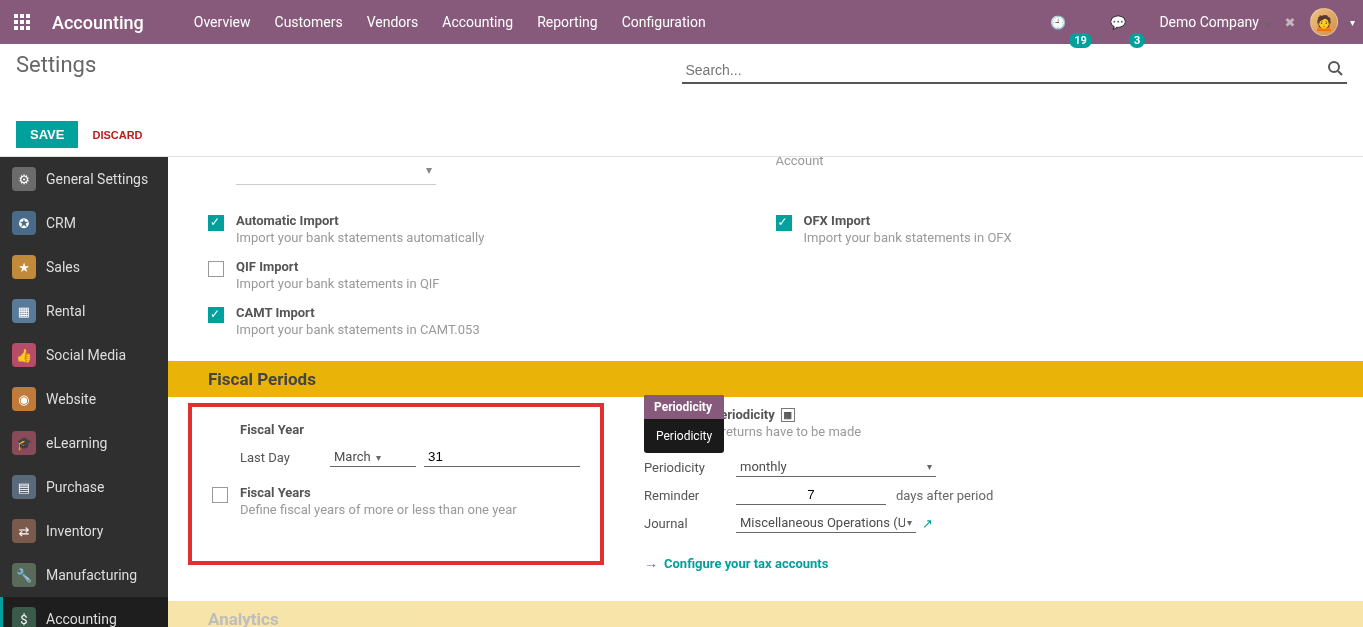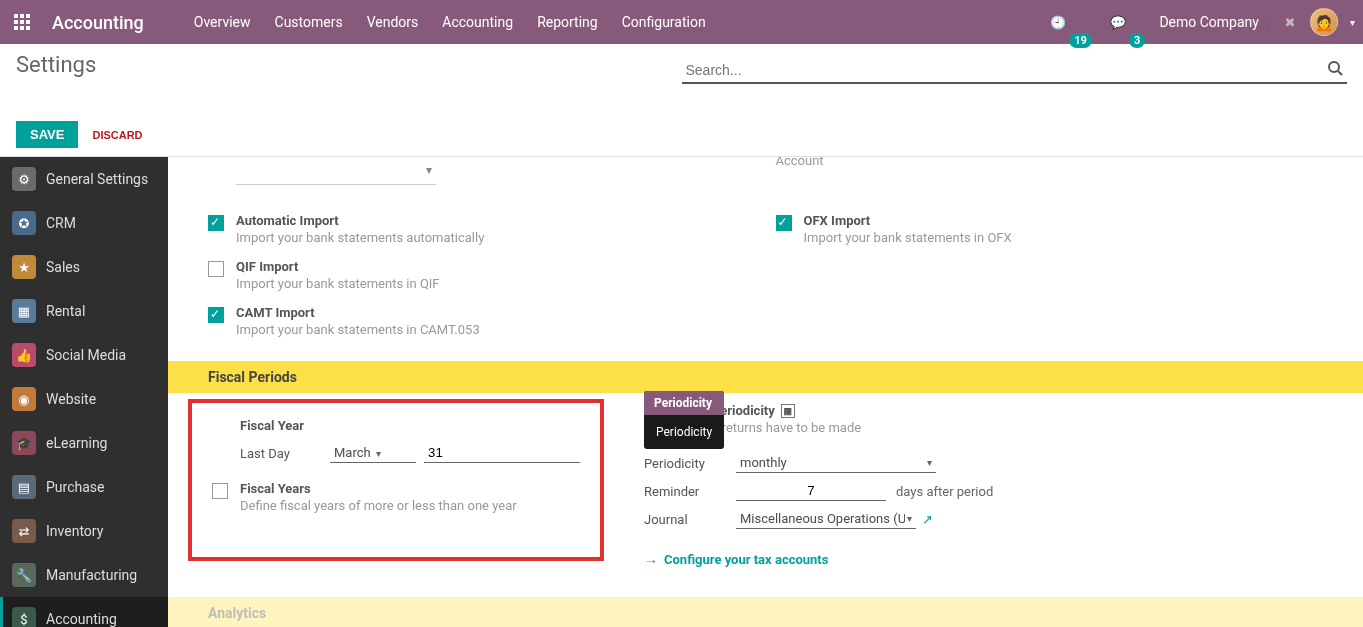--- a/index.html
+++ b/index.html
@@ -50,21 +50,21 @@
 .chk { width: 16px; height: 16px; border: 1px solid #999; cursor: pointer; flex-shrink: 0; margin-top: 2px; position: relative; }
 .chk.checked { background: #00a09d; border-color: #00a09d; }
 .chk.checked::after { content: "✓"; color: #fff; font-size: 12px; position: absolute; left: 1px; top: -1px; }
 .setting-body { flex: 1; }
 .setting-label { font-weight: bold; color: #555; }
 .setting-desc { color: #999; margin-top: 2px; }
 .empty-select { width: 200px; height: 24px; border: none; border-bottom: 1px solid #ccc; position: relative; }
 .empty-select::after { content: "▾"; position: absolute; right: 4px; top: 2px; color: #888; font-size: 12px; }
 .trunc-label { color: #999; margin-top: -4px; }
 
-.section-header { background: #fde047; padding: 8px 40px; font-weight: bold; color: #444; margin-top: 10px; font-size: 14px; }
+.section-header { background: #eab308; padding: 8px 40px; font-weight: bold; color: #444; margin-top: 10px; font-size: 17px; }
 
 .highlight-box { border: 4px solid #e03030; margin: 6px 20px 6px 20px; padding: 15px 20px 16px 20px; width: 416px; }
 
 .field-row { display: flex; align-items: center; gap: 20px; margin-top: 10px; }
 .field-label { width: 90px; color: #555; }
 .inline-select { border: none; border-bottom: 1px solid #666; padding: 2px 20px 2px 4px; min-width: 86px; background: transparent; position: relative; display:inline-block; }
 .caret { font-size: 10px; color: #666; margin-left: 2px; }
 .inline-text { border: none; border-bottom: 1px solid #666; padding: 2px 4px; width: 156px; }
 
 .right-col-inner { position: relative; padding-top: 0; }

